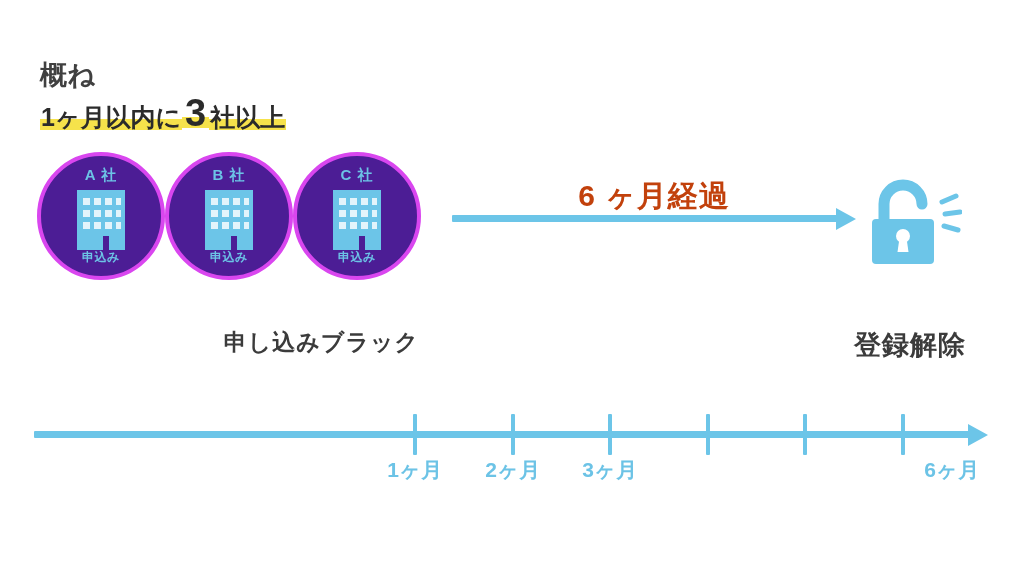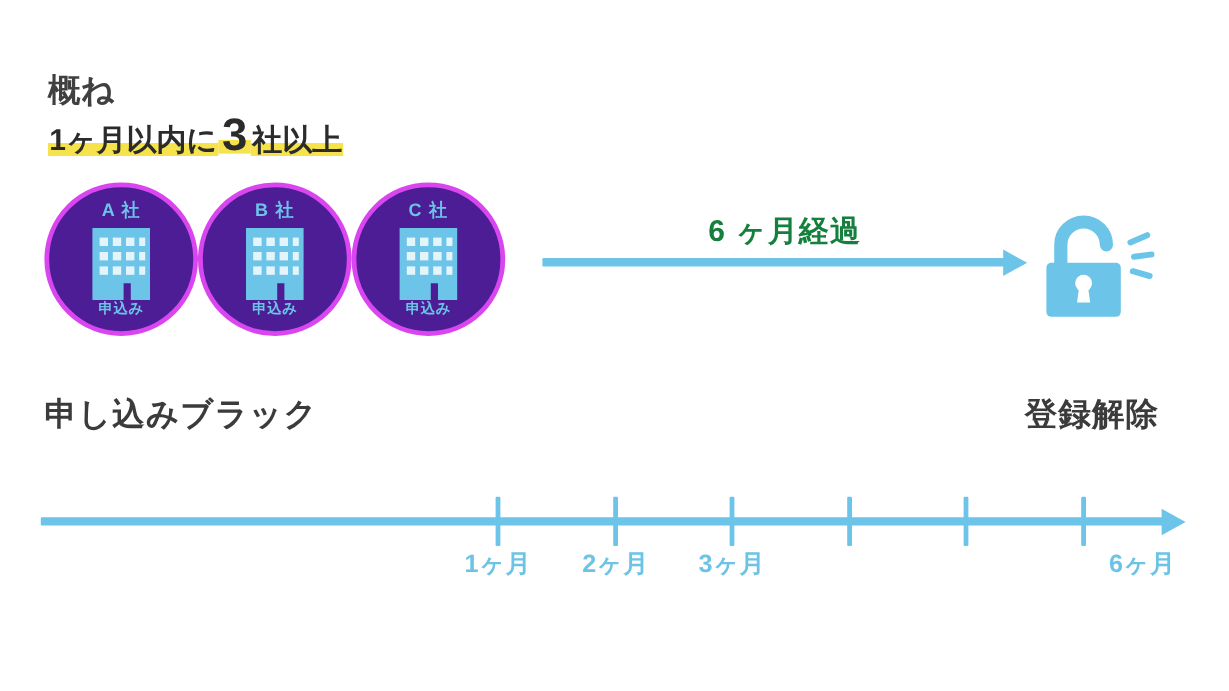--- a/index.html
+++ b/index.html
@@ -64,31 +64,31 @@
     background:#6cc5e8;border-radius:1px;
   }
   .midarrow .head{
     position:absolute;right:0;top:0;width:0;height:0;
     border-top:11px solid transparent;
     border-bottom:11px solid transparent;
     border-left:20px solid #6cc5e8;
   }
   .midlabel{
     position:absolute;left:452px;top:176px;width:404px;
-    text-align:center;font-size:25px;font-weight:700;color:#15803d;
+    text-align:center;font-size:30px;font-weight:700;color:#c2410c;
     letter-spacing:1px;
   }
 
   
   .lock{position:absolute;left:866px;top:176px;width:96px;height:92px;}
 
   
   .cap-left{
-    position:absolute;left:37px;top:327px;width:382px;text-align:left;
-    font-size:27px;font-weight:700;color:#3b3b3b;letter-spacing:1px;
+    position:absolute;left:37px;top:327px;width:382px;text-align:right;
+    font-size:23px;font-weight:700;color:#3b3b3b;letter-spacing:1px;
   }
   .cap-right{
     position:absolute;left:804px;top:327px;width:212px;text-align:center;
     font-size:27px;font-weight:700;color:#3b3b3b;letter-spacing:1px;
   }
 
   
   .timeline{position:absolute;left:0;top:400px;width:840px;height:100px;}
   .tl-line{
     position:absolute;left:34px;top:31px;width:940px;height:7px;

